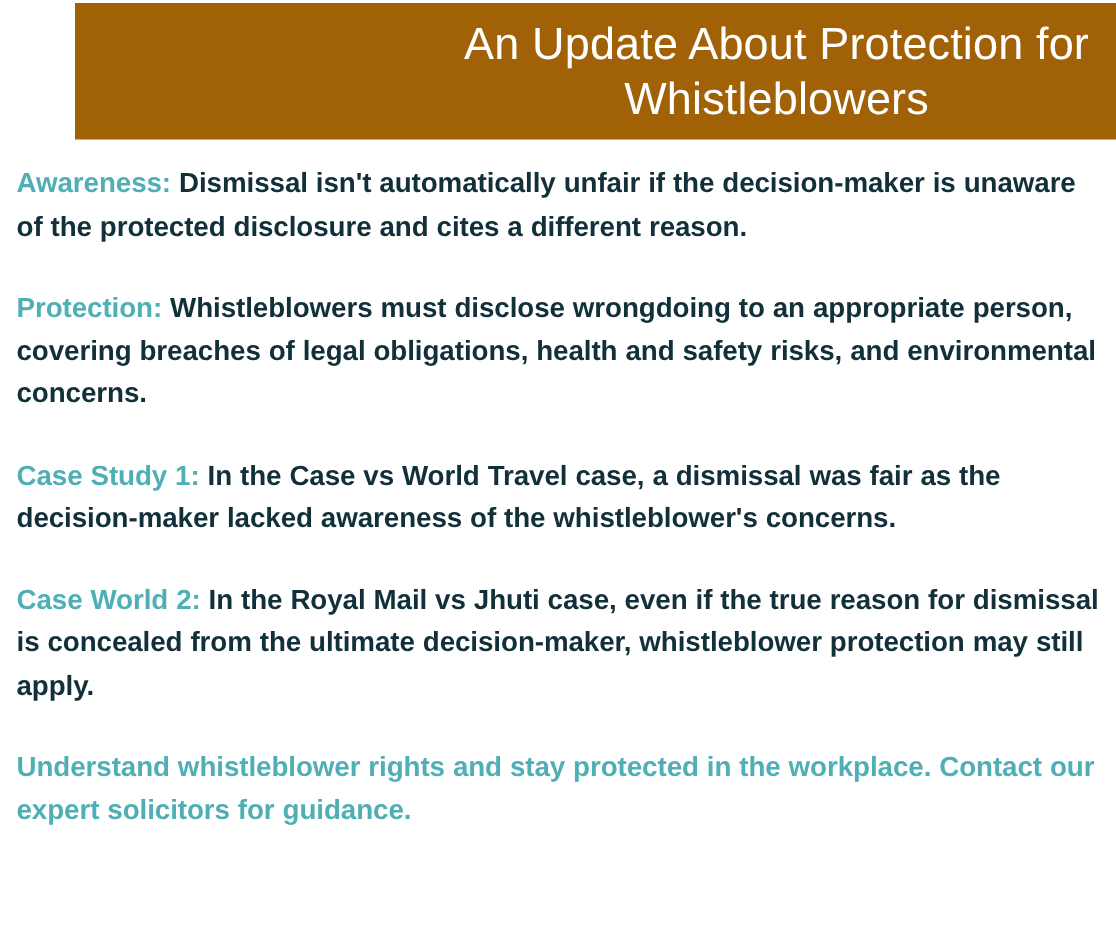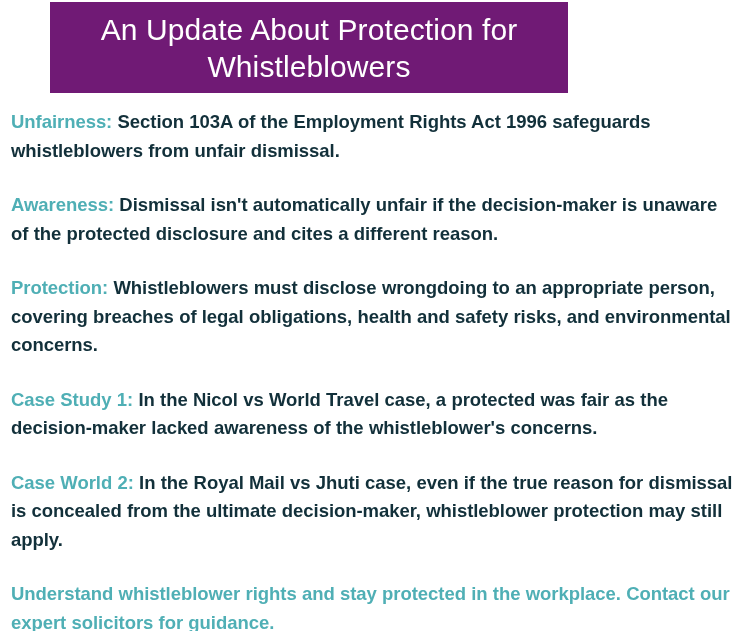--- a/index.html
+++ b/index.html
@@ -22,26 +22,26 @@
     position: relative;
     background: #ffffff;
     box-sizing: border-box;
   }
 
   
   .title-banner {
     position: absolute;
     left: 50px;
     top: 2px;
-    width: 518px;
+    width: 694px;
     height: 91px;
-    background: #701a75;
+    background: #a16207;
     display: flex;
     align-items: center;
-    justify-content: center;
+    justify-content: flex-end;
     box-sizing: border-box;
     padding: 0 18px;
   }
   .title-text {
     color: #ffffff;
     font-size: 30px;
     line-height: 37px;
     font-weight: 400;
     letter-spacing: 0.1px;
     text-align: center;
@@ -85,26 +85,25 @@
 
 <div id="infographic">
 
   <div class="title-banner">
     <div class="title-text">An Update About Protection for
 Whistleblowers</div>
   </div>
 
   <div class="body-area">
 
-    <p class="para"><span class="lbl">Unfairness:</span><span> Section 103A of the Employment Rights Act 1996 safeguards whistleblowers from unfair dismissal.</span></p>
 
     <p class="para"><span class="lbl">Awareness:</span><span> Dismissal isn't automatically unfair if the decision-maker is unaware of the protected disclosure and cites a different reason.</span></p>
 
     <p class="para"><span class="lbl">Protection:</span><span> Whistleblowers must disclose wrongdoing to an appropriate person, covering breaches of legal obligations, health and safety risks, and environmental concerns.</span></p>
 
-    <p class="para"><span class="lbl">Case Study 1:</span><span> In the Nicol vs World Travel case, a protected was fair as the decision-maker lacked awareness of the whistleblower's concerns.</span></p>
+    <p class="para"><span class="lbl">Case Study 1:</span><span> In the Case vs World Travel case, a dismissal was fair as the decision-maker lacked awareness of the whistleblower's concerns.</span></p>
 
     <p class="para"><span class="lbl">Case World 2:</span><span> In the Royal Mail vs Jhuti case, even if the true reason for dismissal is concealed from the ultimate decision-maker, whistleblower protection may still apply.</span></p>
 
     <p class="para cta">Understand whistleblower rights and stay protected in the workplace. Contact our expert solicitors for guidance.</p>
 
   </div>
 </div>
 
 </body></html>

